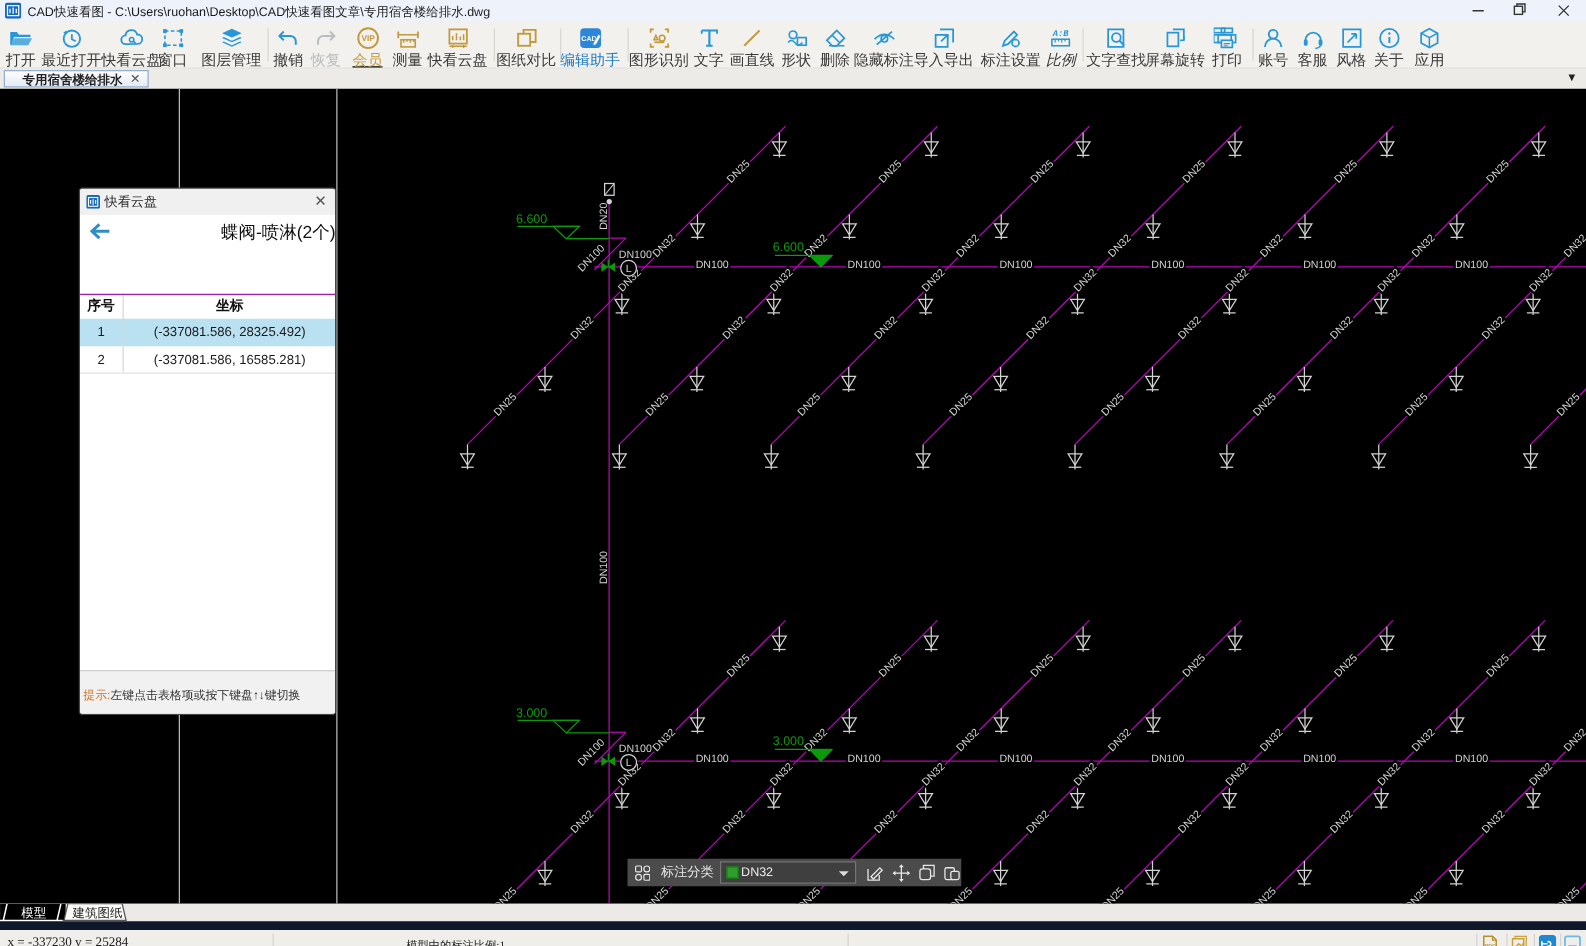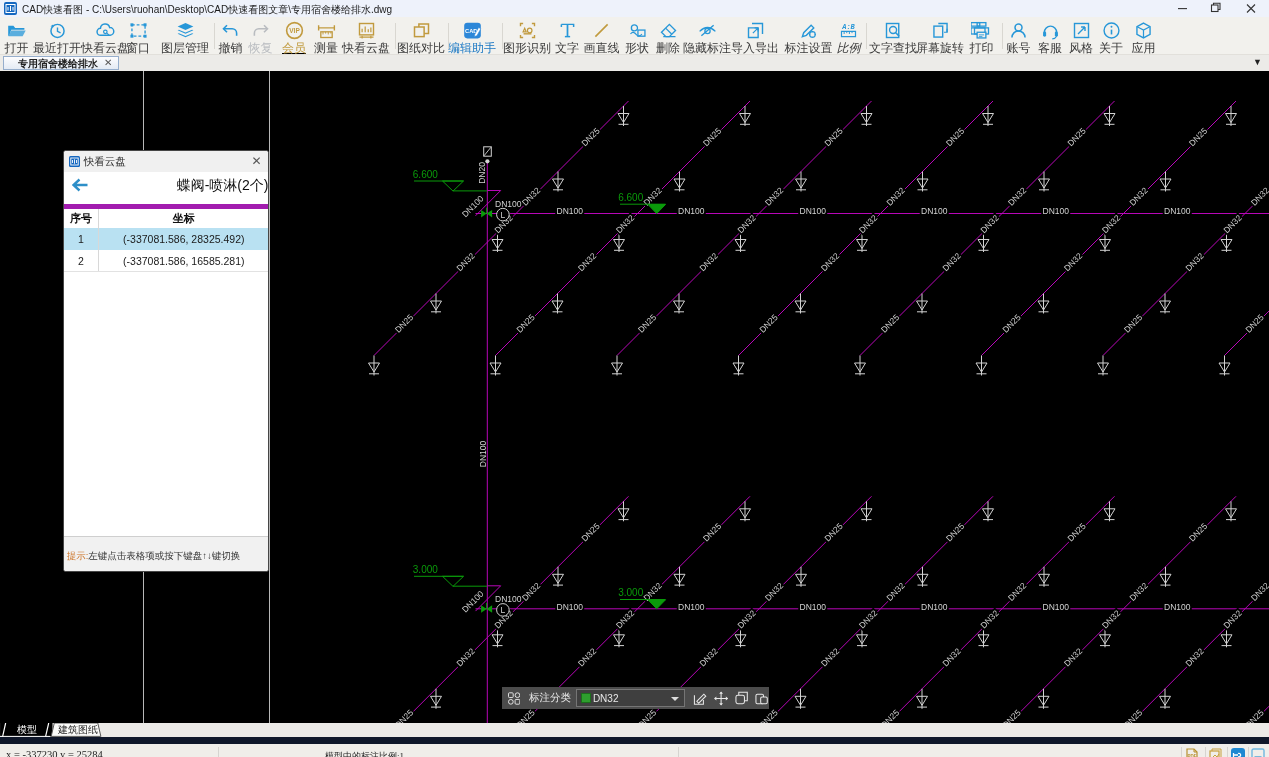--- a/index.html
+++ b/index.html
@@ -26,21 +26,21 @@
 text.cadg { font-size:10px; fill:#0a9a0a; font-family:"Liberation Sans",sans-serif; }
 
 #panel { position:absolute; left:62.7px; top:79px; width:206.8px; height:421.8px; background:#fff; border:1px solid #464646; border-radius:3px; overflow:hidden; }
 #ptitle { height:20.8px; background:#f0f0f0; position:relative; }
 #ptitle .picon { position:absolute; left:5.5px; top:4.5px; width:11px; height:11px; }
 #ptitle .ptxt { position:absolute; left:20px; top:4px; font-size:10.5px; color:#2a2a2a; }
 #ptitle .px { position:absolute; right:7px; top:3px; font-size:12px; color:#555; }
 #phdr { position:relative; height:31.8px; }
 #phdr .back { position:absolute; left:8px; top:6px; }
 #phdr .htxt { position:absolute; left:0; right:0; top:5px; text-align:right; font-size:14px; color:#0f0f0f; }
-#ptable { position:relative; border-top:5px solid #a21caf; }
+#ptable { position:relative; border-top:1px solid #a21caf;margin-top:31px; }
 .trow { display:flex; height:22px; line-height:22px; font-size:10.5px; color:#1a1a1a; }
 .trow .c1 { width:35.4px; text-align:center; border-right:1px solid #d8d8d8; }
 .trow .c2 { flex:1; text-align:center; }
 .thead { height:19.4px; line-height:19.4px; font-family:"Liberation Serif",serif; font-weight:bold; font-size:11px; color:#111; }
 #phint { position:absolute; left:0; right:0; bottom:0; height:34.8px; background:#f1f1f1; border-top:1px solid #cfcfcf; font-size:9.5px; padding:13px 0 0 3px; color:#333; }
 #phint .tip { color:#cd7427; }
 
 #minibar { position:absolute; left:501.6px; top:616px; width:267px; height:21.6px; background:#4b4b4b; display:flex; align-items:center; }
 #minibar .mlbl { color:#e8e8e8; font-size:10.5px; margin-left:9px; white-space:nowrap; }
 #mdrop { width:115px; height:18.6px; background:#3f3f3f; border:1px solid #757575; margin-left:5px; position:relative; display:flex; align-items:center; }

